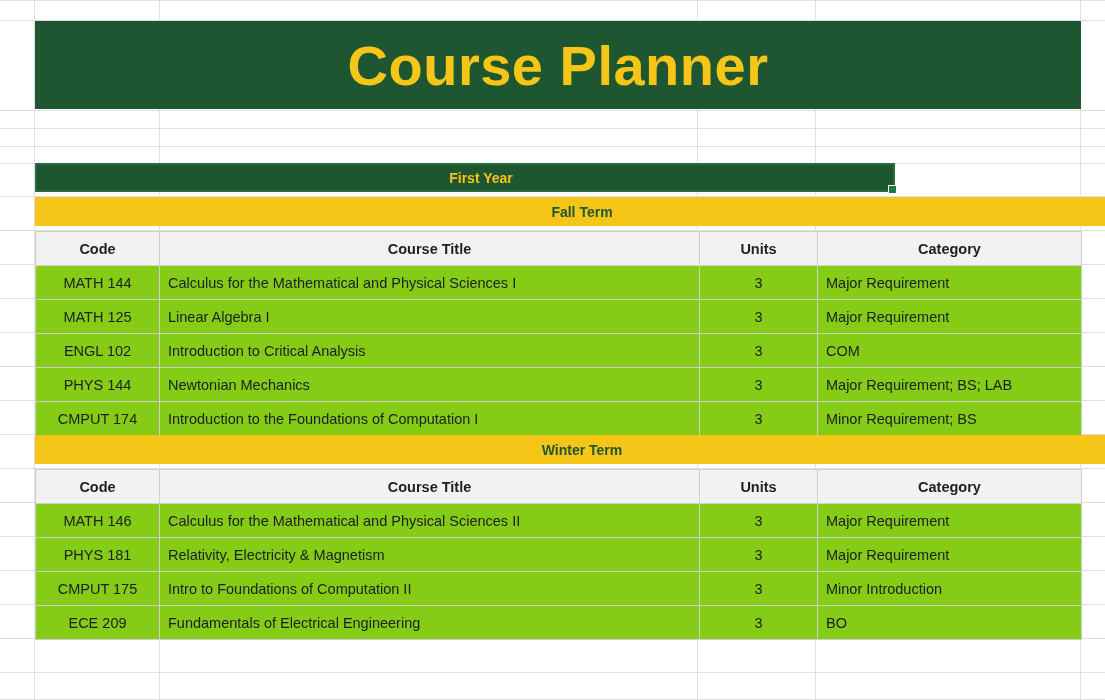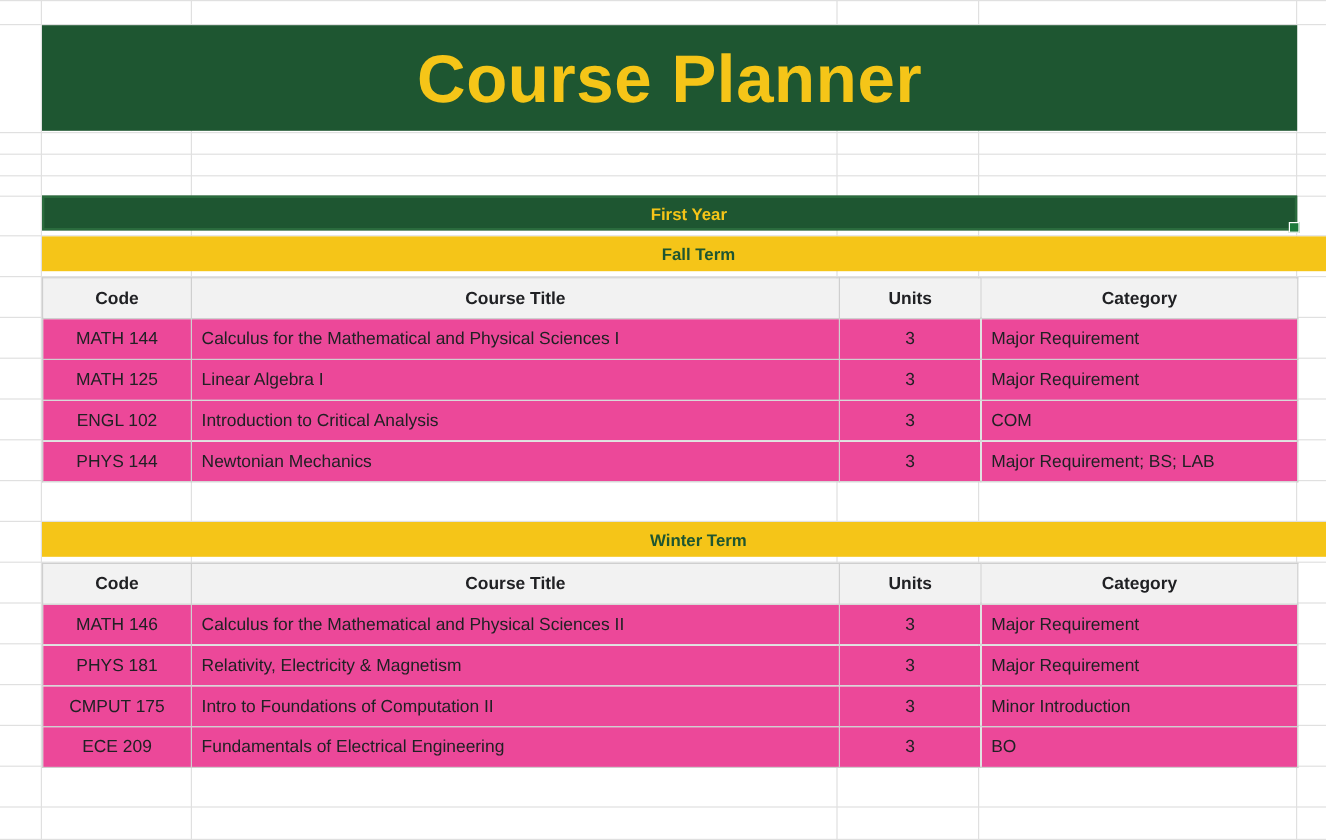--- a/index.html
+++ b/index.html
@@ -61,21 +61,21 @@
     font-size: 56px;
     font-weight: bold;
     letter-spacing: 0.5px;
   }
 
   
   .year-header {
     position: absolute;
     left: 35px;
     top: 163px;
-    width: 1046px;
+    width: 860px;
     height: 29px;
     background: #1e5631;
     border: 2px solid #2a6b3d;
     box-sizing: border-box;
     display: flex;
     align-items: center;
     justify-content: center;
     color: #f5c518;
     font-size: 14px;
     font-weight: bold;
@@ -133,21 +133,21 @@
     white-space: nowrap;
   }
   table.term-table th {
     background: #f2f2f2;
     font-weight: bold;
     font-size: 14.5px;
     text-align: center;
     color: #202124;
   }
   table.term-table td {
-    background: #ec4899;
+    background: #84cc16;
     color: #202124;
   }
   .col-code { width: 124px; text-align: center; }
   .col-title { width: 540px; text-align: left; }
   .col-units { width: 118px; text-align: center; }
   .col-category { width: 264px; text-align: left; }
 </style>
 </head>
 <body>
 
@@ -220,20 +220,26 @@
         <td class="col-title">Introduction to Critical Analysis</td>
         <td class="col-units">3</td>
         <td class="col-category">COM</td>
       </tr>
       <tr>
         <td class="col-code">PHYS 144</td>
         <td class="col-title">Newtonian Mechanics</td>
         <td class="col-units">3</td>
         <td class="col-category">Major Requirement; BS; LAB</td>
       </tr>
+      <tr>
+        <td class="col-code">CMPUT 174</td>
+        <td class="col-title">Introduction to the Foundations of Computation I</td>
+        <td class="col-units">3</td>
+        <td class="col-category">Minor Requirement; BS</td>
+      </tr>
     </tbody>
   </table>
 
   <div class="term-banner term-winter">Winter Term</div>
 
   <table class="term-table tbl-winter">
     <thead>
       <tr>
         <th class="col-code">Code</th>
         <th class="col-title">Course Title</th>

